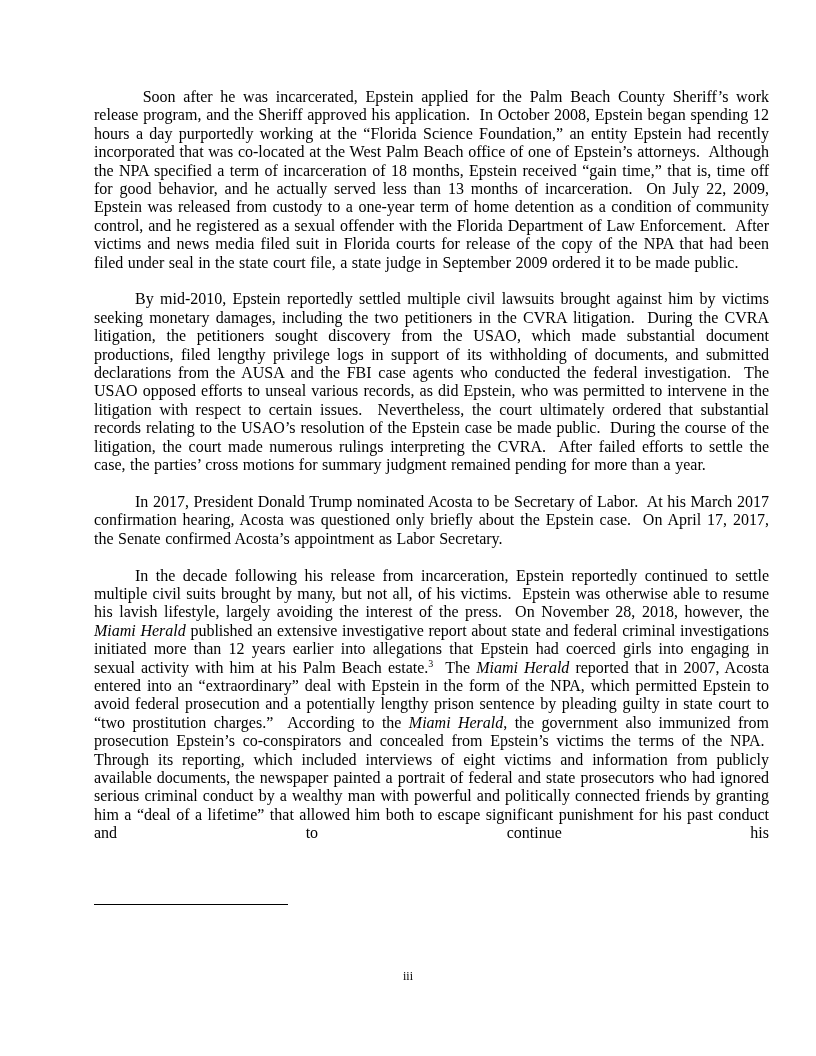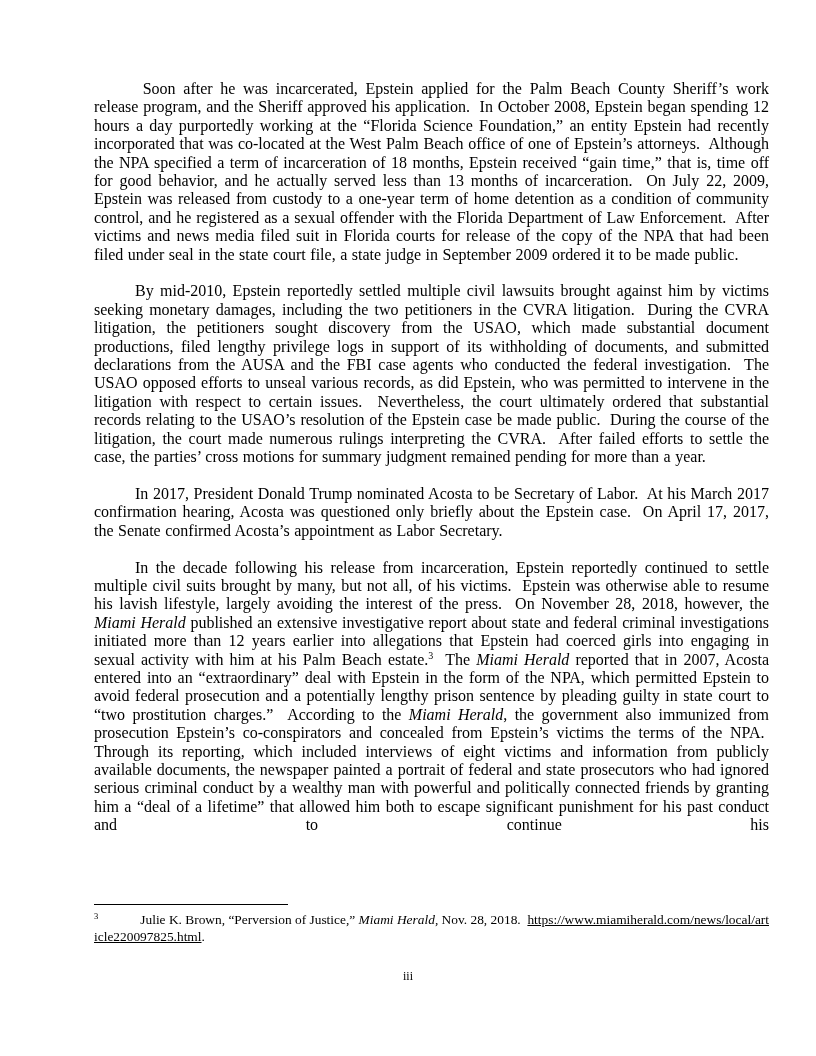--- a/index.html
+++ b/index.html
@@ -12,21 +12,21 @@
     width: 816px;
     height: 1056px;
     background: #ffffff;
     color: #000000;
     font-family: "Liberation Serif", "DejaVu Serif", serif;
     overflow: hidden;
   }
   .content {
     position: absolute;
     left: 94px;
-    top: 80px;
+    top: 88px;
     width: 675px;
     font-family: Liberation Serif, serif;
   }
   p.para {
     margin: 0 0 18.4px 0;
     font-size: 16px;
     line-height: 18.4px;
     text-align: justify;
     text-indent: 41px;
     word-spacing: 0.5px;
@@ -95,18 +95,17 @@
     <p class="para">By mid-2010, Epstein reportedly settled multiple civil lawsuits brought against him by victims seeking monetary damages, including the two petitioners in the CVRA litigation.&nbsp; During the CVRA litigation, the petitioners sought discovery from the USAO, which made substantial document productions, filed lengthy privilege logs in support of its withholding of documents, and submitted declarations from the AUSA and the FBI case agents who conducted the federal investigation.&nbsp; The USAO opposed efforts to unseal various records, as did Epstein, who was permitted to intervene in the litigation with respect to certain issues.&nbsp; Nevertheless, the court ultimately ordered that substantial records relating to the USAO’s resolution of the Epstein case be made public.&nbsp; During the course of the litigation, the court made numerous rulings interpreting the CVRA.&nbsp; After failed efforts to settle the case, the parties’ cross motions for summary judgment remained pending for more than a year.</p>
 
     <p class="para">In 2017, President Donald Trump nominated Acosta to be Secretary of Labor.&nbsp; At his March 2017 confirmation hearing, Acosta was questioned only briefly about the Epstein case.&nbsp; On April 17, 2017, the Senate confirmed Acosta’s appointment as Labor Secretary.</p>
 
     <p class="para continued"><span>In the decade following his release from incarceration, Epstein reportedly continued to settle multiple civil suits brought by many, but not all, of his victims.&nbsp; Epstein was otherwise able to resume his lavish lifestyle, largely avoiding the interest of the press.&nbsp; On November 28, 2018, however, the </span><i>Miami Herald</i><span> published an extensive investigative report about state and federal criminal investigations initiated more than 12 years earlier into allegations that Epstein had coerced girls into engaging in sexual activity with him at his Palm Beach estate.</span><sup class="fn-ref">3</sup><span>&nbsp; The </span><i>Miami Herald</i><span> reported that in 2007, Acosta entered into an “extraordinary” deal with Epstein in the form of the NPA, which permitted Epstein to avoid federal prosecution and a potentially lengthy prison sentence by pleading guilty in state court to “two prostitution charges.”&nbsp; According to the </span><i>Miami Herald</i><span>, the government also immunized from prosecution Epstein’s co-conspirators and concealed from Epstein’s victims the terms of the NPA.&nbsp; Through its reporting, which included interviews of eight victims and information from publicly available documents, the newspaper painted a portrait of federal and state prosecutors who had ignored serious criminal conduct by a wealthy man with powerful and politically connected friends by granting him a “deal of a lifetime” that allowed him both to escape significant punishment for his past conduct and to continue his</span></p>
 
   </div>
 
   <div class="footnote-area">
     <div class="footnote-rule"></div>
-    <p class="footnote"><sup class="fn-marker">3</sup><span class="fn-gap"></span><span>Julie K. Brown, “Perversion of Justice,” </span><i>Miami Herald</i><span>, Nov. 28, 2018.&nbsp; </span><a class="fn-link">https://www.miamiherald.com/news/local/article220097825.html</a><span>.</span></p>
   </div>
 
   <div class="page-number">iii</div>
 
 </div>
 
 </body></html>

